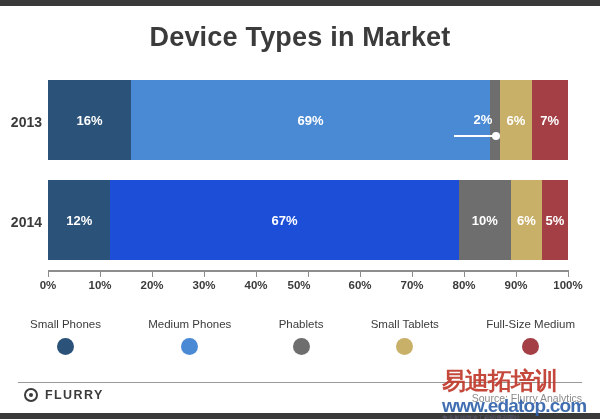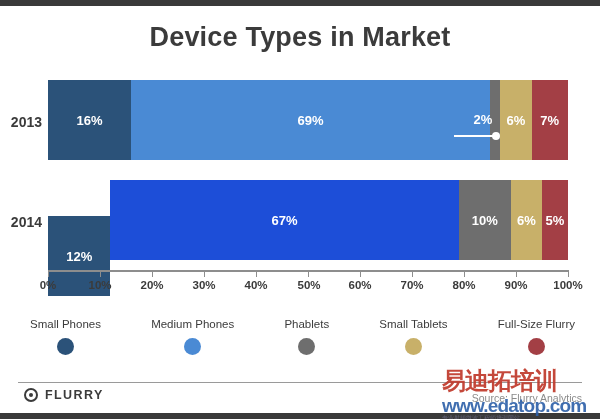--- a/index.html
+++ b/index.html
@@ -309,21 +309,21 @@
       </div>
 
       <div id="callout-2pct" style="left: 0px; width: 452.4px;">
         <span class="callout-text">2%</span>
         <span class="callout-line"></span>
         <span class="callout-dot"></span>
       </div>
     </div>
 
     <div class="bar-row bar-row-2014">
-      <div class="seg" style="width: 62.4px; background: rgb(43, 82, 121); margin-top: 36px;">
+      <div class="seg" style="width: 62.4px; background: rgb(43, 82, 121);">
         <span class="seg-label">12%</span>
       </div>
       <div class="seg" style="width: 348.4px; background: #1d4ed8;">
         <span class="seg-label">67%</span>
       </div>
       <div class="seg" style="width: 52px; background: rgb(110, 110, 110);">
         <span class="seg-label">10%</span>
       </div>
       <div class="seg" style="width: 31.2px; background: rgb(200, 176, 105);">
         <span class="seg-label">6%</span>
@@ -340,21 +340,21 @@
       <div class="tick-label" style="left: 0px;">0%</div>
       <div class="tick" style="left: 52px;"></div>
       <div class="tick-label" style="left: 52px;">10%</div>
       <div class="tick" style="left: 104px;"></div>
       <div class="tick-label" style="left: 104px;">20%</div>
       <div class="tick" style="left: 156px;"></div>
       <div class="tick-label" style="left: 156px;">30%</div>
       <div class="tick" style="left: 208px;"></div>
       <div class="tick-label" style="left: 208px;">40%</div>
       <div class="tick" style="left: 260px;"></div>
-      <div class="tick-label" style="left: 261px;">50%</div>
+      <div class="tick-label" style="left: 251px;">50%</div>
       <div class="tick" style="left: 312px;"></div>
       <div class="tick-label" style="left: 312px;">60%</div>
       <div class="tick" style="left: 364px;"></div>
       <div class="tick-label" style="left: 364px;">70%</div>
       <div class="tick" style="left: 416px;"></div>
       <div class="tick-label" style="left: 416px;">80%</div>
       <div class="tick" style="left: 468px;"></div>
       <div class="tick-label" style="left: 468px;">90%</div>
       <div class="tick" style="left: 520px;"></div>
       <div class="tick-label" style="left: 520px;">100%</div>
@@ -371,21 +371,21 @@
       </div>
       <div class="legend-item">
         <div class="legend-label">Phablets</div>
         <div class="legend-swatch" style="background: rgb(110, 110, 110);"></div>
       </div>
       <div class="legend-item">
         <div class="legend-label">Small Tablets</div>
         <div class="legend-swatch" style="background: rgb(200, 176, 105);"></div>
       </div>
       <div class="legend-item">
-        <div class="legend-label">Full-Size Flurry</div>
+        <div class="legend-label">Full-Size Medium</div>
         <div class="legend-swatch" style="background: rgb(163, 63, 69);"></div>
       </div>
     </div>
 
   <div id="footer-rule"></div>
 
   <div id="flurry-logo">
     <span class="logo-mark"></span>
     <span class="logo-text">FLURRY</span>
   </div>

